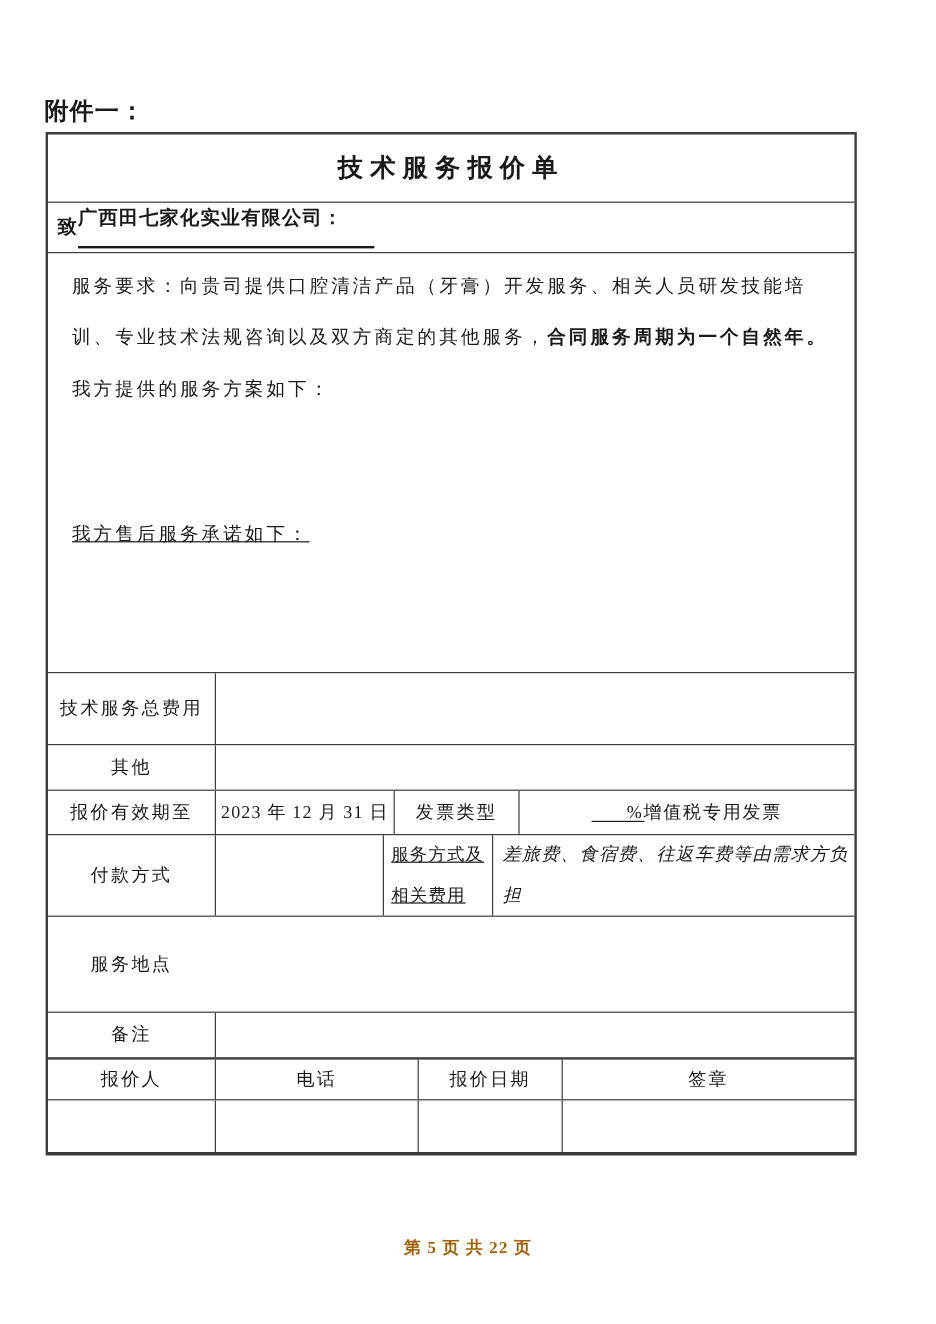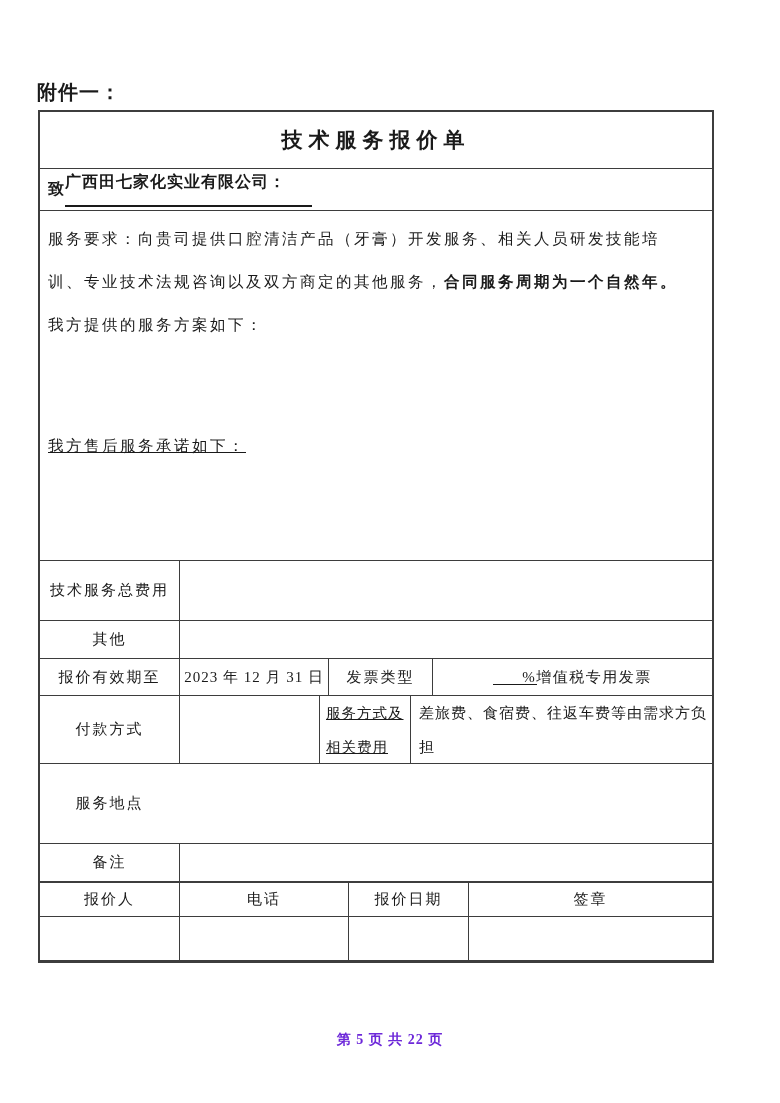--- a/index.html
+++ b/index.html
@@ -25,21 +25,21 @@
   .c-center{display:flex;align-items:center;justify-content:center;text-align:center;}
   .c-left{display:flex;align-items:center;justify-content:flex-start;}
   .lbl{font-size:15px;letter-spacing:2px;}
   
   .r-title{height:56px;}
   .r-title .cell{width:100%;font-size:21px;font-weight:bold;letter-spacing:6px;}
   .r-recipient{height:42px;}
   .r-recipient .cell{width:100%;padding-left:8px;font-size:16px;font-weight:bold;letter-spacing:1px;}
   .u-line{border-bottom:2px solid #1a1a1a;padding-right:26px;padding-bottom:12px;}
   .r-content{height:350px;}
-  .r-content .cell{width:100%;padding:6px 8px 0 8px;font-size:15.5px;letter-spacing:2.5px;line-height:43px;}
+  .r-content .cell{width:100%;padding:6px 8px 0 8px;font-size:15.5px;letter-spacing:2.5px;line-height:43px;margin-left:12px;}
   .aftersale{margin-top:78px;text-decoration:underline;}
   .bold{font-weight:bold;}
   .r-fee{height:60px;}
   .r-other{height:38px;}
   .r-validity{height:37px;}
   .r-payment{height:68px;}
   .r-location{height:80px;}
   .r-remark{height:38px;}
   .r-quoter{height:35px;}
   .r-blank{height:44px;}
@@ -48,25 +48,25 @@
   .w-104{width:104px;flex:0 0 104px;}
   .w-140{width:140px;flex:0 0 140px;}
   .w-91{width:91px;flex:0 0 91px;text-decoration:underline;}
   .w-169{width:169px;flex:0 0 169px;}
   .w-120{width:120px;flex:0 0 120px;}
   .w-rest{flex:1 1 auto;}
   .date-cell{font-size:15px;letter-spacing:1px;}
   .invoice-val{font-size:15px;letter-spacing:1.5px;}
   .blank-ul{display:inline-block;width:44px;height:15px;border-bottom:1px solid #1a1a1a;margin-right:-15px;}
   .mode-cell{padding-left:6px;padding-top:0;font-size:14.5px;letter-spacing:1px;line-height:34px;display:block;}
-  .travel-cell{padding-left:8px;font-size:15px;letter-spacing:1px;line-height:34px;display:block;}
+  .travel-cell{padding-left:8px;font-size:15px;letter-spacing:1px;line-height:34px;display:block;font-style:italic;}
   .loc-cell{display:block;padding:2px 0 0 8px;font-size:15px;letter-spacing:1.5px;line-height:39px;}
   .footer{
     position:absolute;left:0;top:1031px;width:780px;text-align:center;
-    font-size:14px;letter-spacing:1px;font-weight:bold;color:#6d28d9;
+    font-size:14px;letter-spacing:1px;font-weight:bold;color:#a16207;
   }
 </style>
 </head>
 <body>
 
 <div class="page">
 
   <div class="attachment">附件一：</div>
 
   <div class="qtable">

